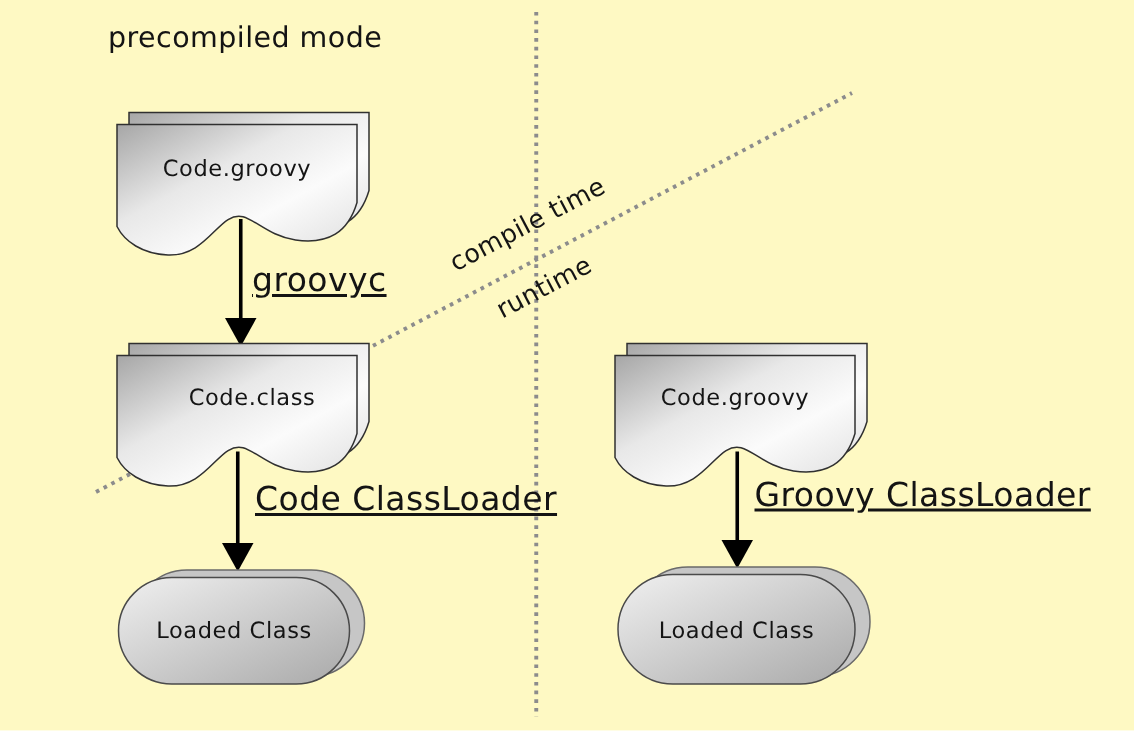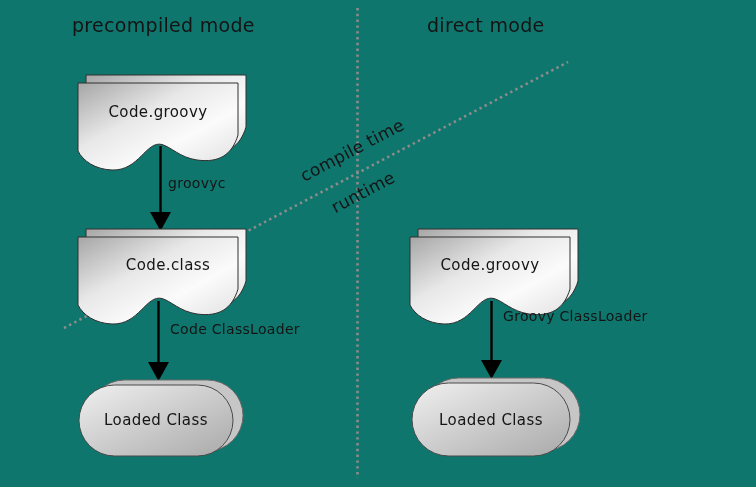--- a/index.html
+++ b/index.html
@@ -1,20 +1,20 @@
 <!DOCTYPE html>
 <html style="--color-text: #141414; --color-dotted_line: #8c8c8c; --color-arrow: #000000; --color-doc_fill_dark: #a6a6a6; --color-doc_fill_light: #ffffff; --color-stadium_fill_light: #f0f0f0; --color-stadium_fill_dark: #a9a9a9;"><head>
 <meta charset="utf-8">
 <style>
   html, body { margin: 0; padding: 0; background: #ffffff; }
   .canvas {
     position: relative;
     width: 756px;
     height: 487px;
-    background: #0f766e;
+    background: #fef9c3;
     overflow: hidden;
     font-family: "DejaVu Sans", "Liberation Sans", sans-serif;
     color: var(--color-text, #141414);
   }
   .diagram-svg { position: absolute; left: 0; top: 0; }
 
   .dotted {
     stroke: var(--color-dotted_line, #8c8c8c);
     stroke-width: 2.6;
     stroke-dasharray: 2.4 3.4;
@@ -29,21 +29,21 @@
   .label { position: absolute; white-space: nowrap; letter-spacing: 0.3px; }
   .section-title { font-size: 19px; }
   .shape-label {
     position: absolute;
     text-align: center;
     font-size: 15px;
     letter-spacing: 0.4px;
     line-height: 26px;
     height: 26px;
   }
-  .edge-label { font-size: 14px; }
+  .edge-label { font-size: 22px; text-decoration: underline; }
   .phase-label {
     position: absolute;
     text-align: center;
     font-size: 17px;
     letter-spacing: 0.3px;
     transform: rotate(-27.8deg);
     transform-origin: center center;
   }
 </style>
 </head>
@@ -109,35 +109,34 @@
     </g>
 
     <g>
       <rect class="stad-back" x="422" y="378" width="158" height="73" rx="36.5"></rect>
       <rect class="stad-front" x="412" y="383" width="158" height="73" rx="36.5"></rect>
     </g>
   </svg>
 
   <div class="label section-title" style="left:72px; top:14px;">precompiled mode</div>
 
-  <div class="label section-title" style="left:427px; top:14px;">direct mode</div>
 
   <div class="shape-label" style="left:78px; top:99px; width:160px;">Code.groovy</div>
 
   <div class="label edge-label" style="left:168px; top:175px;">groovyc</div>
 
   <div class="phase-label" style="left:277px; top:140px; width:150px;">compile time</div>
 
   <div class="phase-label" style="left:313px; top:182px; width:100px;">runtime</div>
 
   <div class="shape-label" style="left:78px; top:252px; width:180px;">Code.class</div>
 
   <div class="label edge-label" style="left:170px; top:321px;">Code ClassLoader</div>
 
   <div class="shape-label" style="left:79px; top:407px; width:154px;">Loaded Class</div>
 
   <div class="shape-label" style="left:410px; top:252px; width:160px;">Code.groovy</div>
 
-  <div class="label edge-label" style="left:503px; top:308px;">Groovy ClassLoader</div>
+  <div class="label edge-label" style="left:503px; top:318px;">Groovy ClassLoader</div>
 
   <div class="shape-label" style="left:412px; top:407px; width:158px;">Loaded Class</div>
 
 </div>
 
 </body></html>

